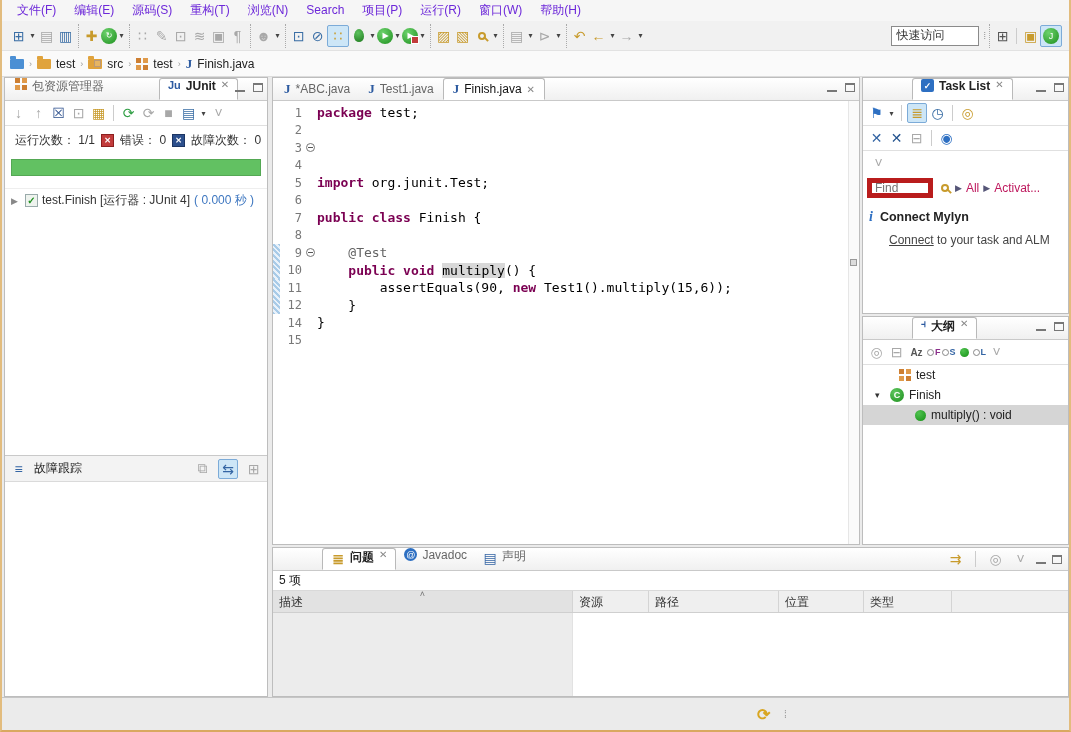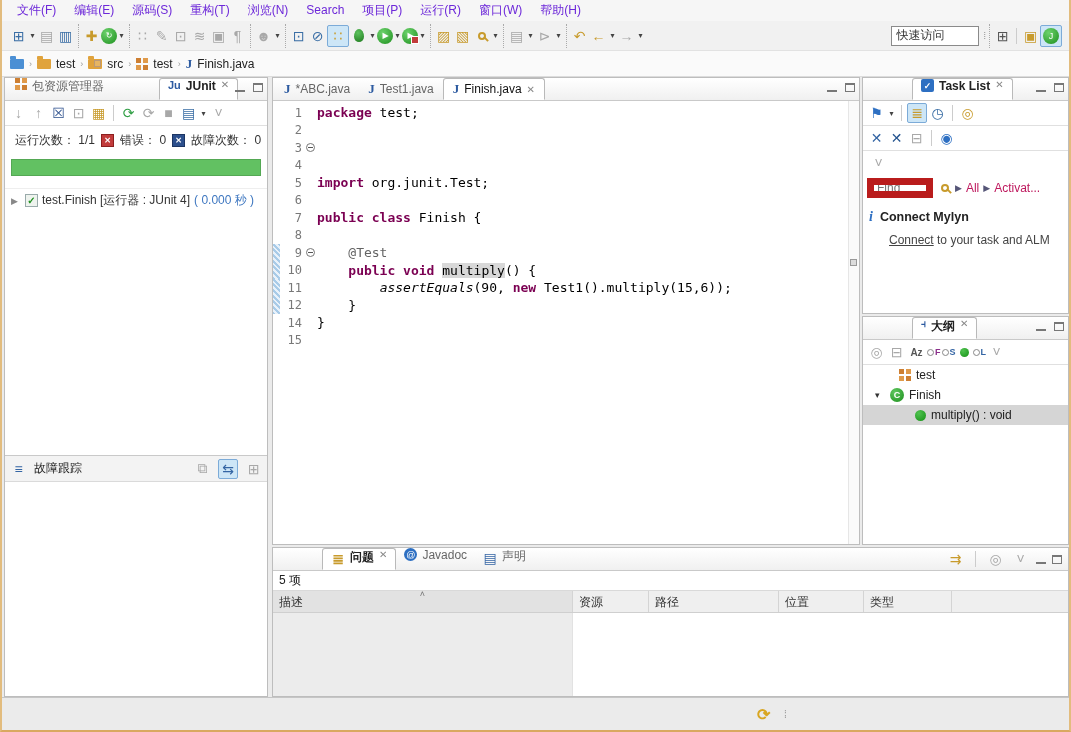--- a/index.html
+++ b/index.html
@@ -90,30 +90,30 @@
   .rangecol { width:7px; height:100%; flex:none; }
   .cl.range .rangecol { background:repeating-linear-gradient(45deg,#a8cbe8 0 2px,#e8f1fa 2px 4px); }
   .ln { width:24px; text-align:right; color:#787878; font-size:12px; flex:none; padding-right:2px; }
   .foldcol { width:13px; flex:none; display:flex; align-items:center; justify-content:center; }
   .foldm { width:9px; height:9px; border:1px solid #777; border-radius:50%; background:#fff; position:relative; }
   .foldm::after { content:""; position:absolute; left:1px; right:1px; top:3px; height:1px; background:#555; }
   .src { flex:1; white-space:pre; color:#000; }
   .cl.cur .src { background:#eaeaea; }
   .tk-k { color:#7b0052; font-weight:bold; }
   .tk-a { color:#646464; }
-  .tk-i { font-style:italic; }
+  .tk-i { }
   .tk-hl { background:#d8d8d8; }
   .overview { position:absolute; right:0; top:0; bottom:0; width:11px; border-left:1px solid #e6e6e6; background:#fafafa; }
   .ov-mark { position:absolute; right:2px; top:158px; width:7px; height:7px; border:1px solid #999; background:#dcdcdc; }
 
   
   .tasklist { flex:none; display:flex; flex-direction:column; background:#fff; border:1px solid #bdbdbd; height:237px; }
   .ic-task { width:13px; height:13px; background:#2d6fc2; border-radius:2px; color:#fff; font-size:9px; display:inline-flex; align-items:center; justify-content:center; }
   .find-row { display:flex; align-items:center; gap:4px; padding:3px 4px; }
-  .find-input { width:66px; height:20px; border:7px solid #b91c1c; background:#fff; color:#777; font-size:12px; padding:0 3px; font-family:"Liberation Sans",sans-serif; }
+  .find-input { width:66px; height:20px; border:5px solid #b91c1c; background:#fff; color:#777; font-size:12px; padding:0 3px; font-family:"Liberation Sans",sans-serif; }
   .link { color:#be185d; }
   .tri { color:#557; font-size:9px; }
   .mylyn { flex:1; padding:8px 6px 0 6px; overflow:hidden; }
   .mylyn-head { display:flex; gap:7px; align-items:baseline; }
   .info-i { color:#2d6fc2; font-family:"Liberation Serif",serif; font-weight:bold; font-style:italic; font-size:14px; }
   .mylyn-title { font-weight:bold; font-size:12.5px; color:#222; }
   .mylyn-body { margin:8px 0 0 20px; color:#444; font-size:12px; white-space:nowrap; }
   .mylyn-body .link2 { color:#444; text-decoration:underline; }
 
   

